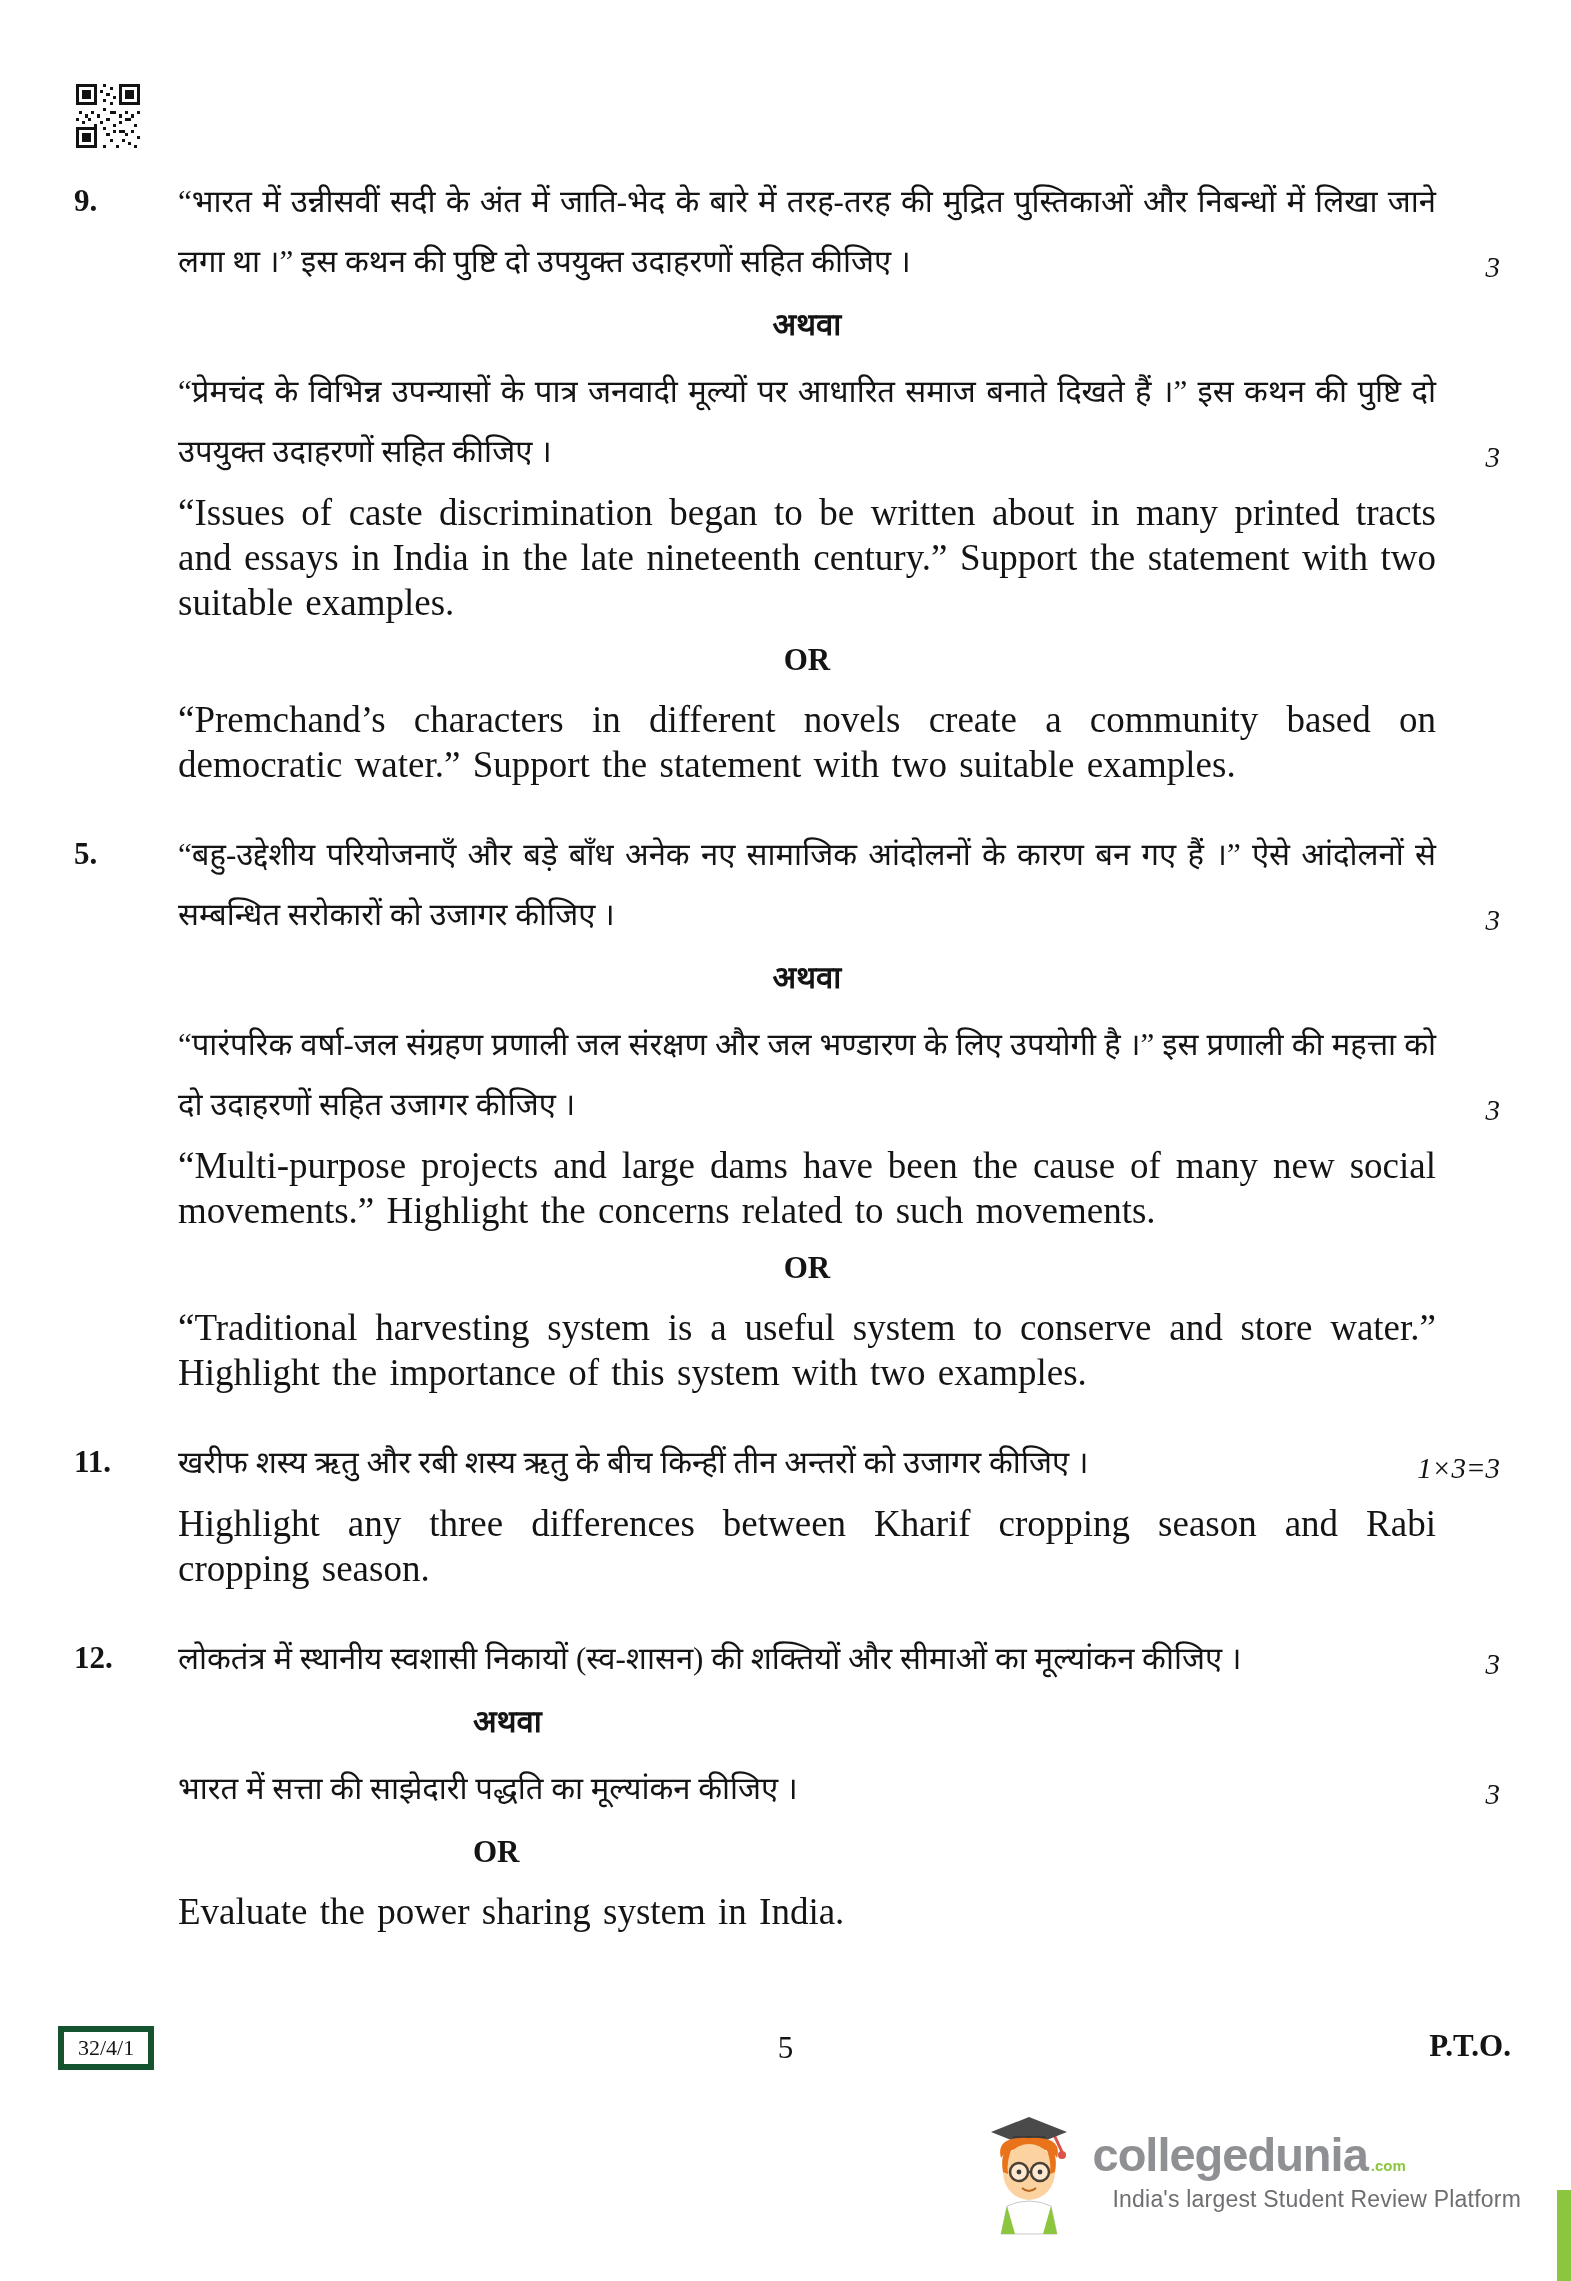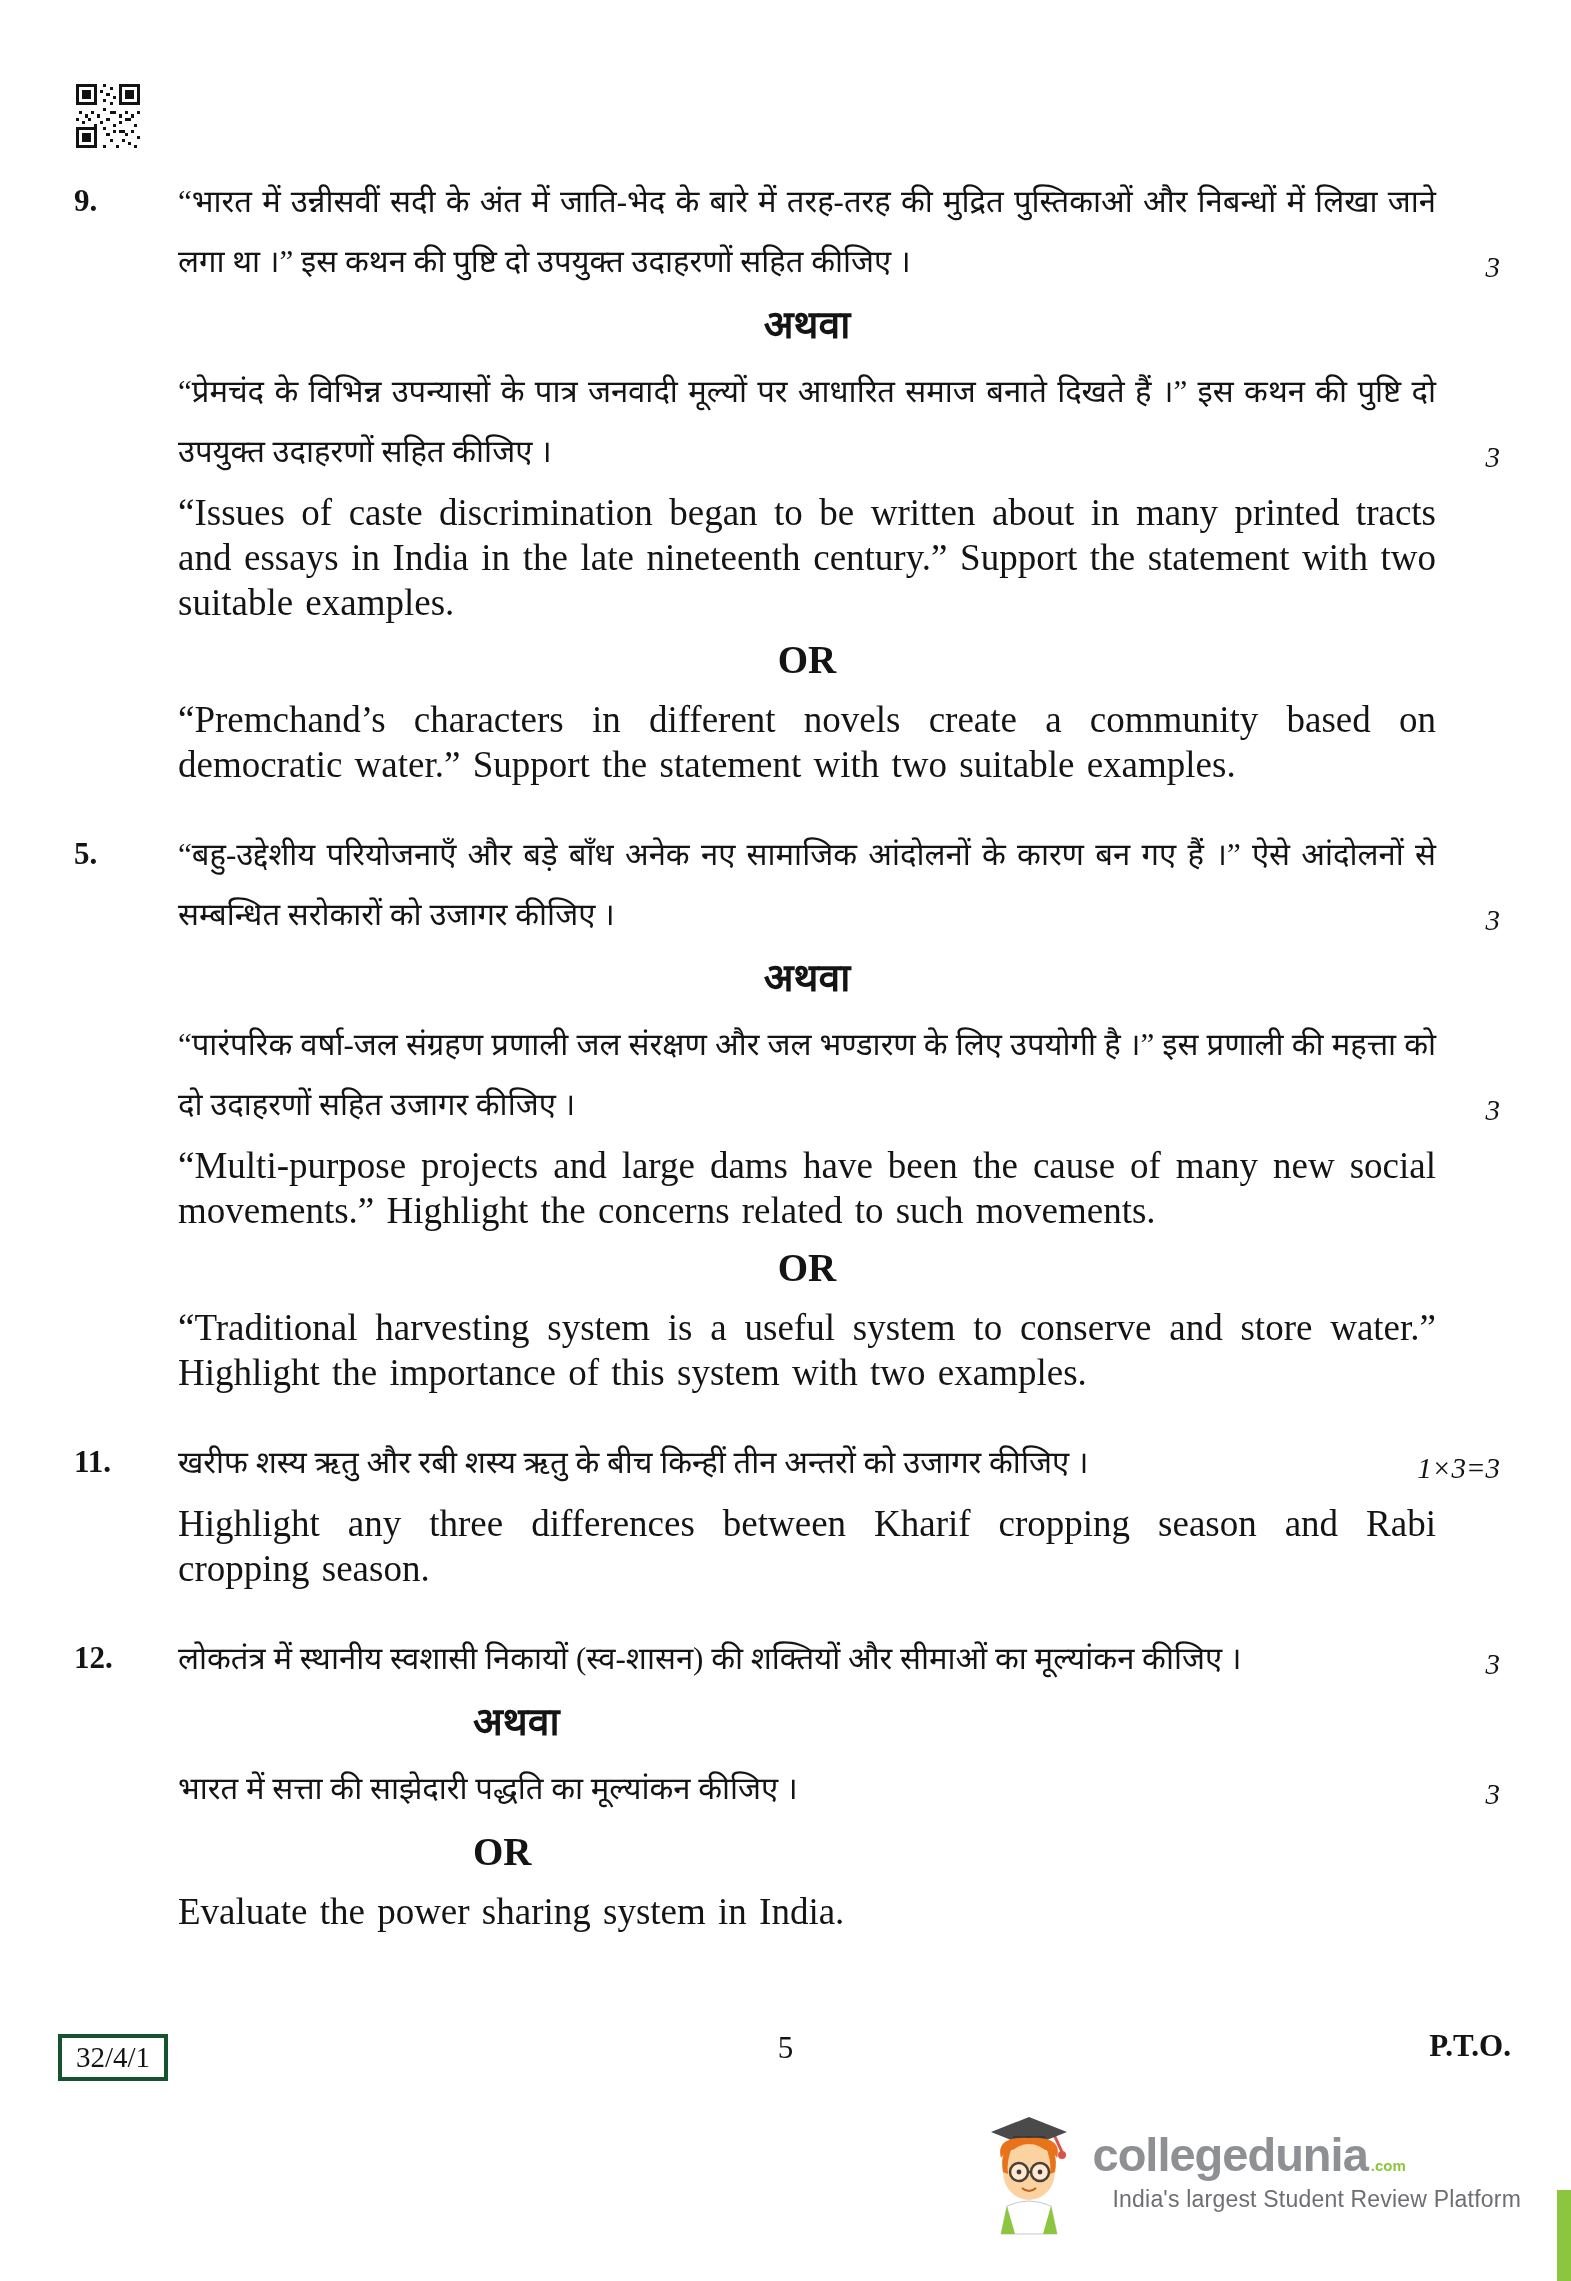--- a/index.html
+++ b/index.html
@@ -22,28 +22,28 @@
   .qnum{flex:none;width:104px;padding-left:74px;box-sizing:content-box;
         font-weight:bold;font-size:31px;line-height:58px;}
   .qbody{width:1258px;}
 
   .para{position:relative;text-align:justify;margin-bottom:8px;}
   .para.hindi{font-size:31px;line-height:60px;}
   .para.english{font-size:37px;line-height:45px;margin-bottom:10px;word-spacing:3px;}
   .marks{position:absolute;right:-64px;bottom:8px;font-style:italic;font-size:29px;
          line-height:normal;white-space:nowrap;}
 
-  .or-head{font-weight:bold;font-size:39px;text-align:center;margin:6px 0 12px 0;line-height:50px;}
+  .or-head{font-weight:bold;font-size:31px;text-align:center;margin:6px 0 12px 0;line-height:50px;}
   .or-head.left-offset{text-align:left;padding-left:295px;}
 
   
   .footer{position:absolute;top:2026px;left:0;width:100%;height:52px;
           box-sizing:border-box;padding:0 58px;font-size:31px;}
-  .code-box{position:absolute;left:58px;top:0;border:4px solid #14532d;
-            padding:3px 14px;font-size:29px;margin-top:8px;}
+  .code-box{position:absolute;left:58px;top:0;border:6px solid #14532d;
+            padding:3px 14px;font-size:22px;}
   .pageno{position:absolute;left:50%;transform:translateX(-50%);top:4px;}
   .pto{position:absolute;right:60px;top:2px;font-weight:bold;margin-left:24px;}
 
   
   .branding{position:absolute;right:50px;top:2108px;display:flex;align-items:center;gap:16px;}
   .brand-col{display:flex;flex-direction:column;justify-content:flex-end;}
   .brand-line{display:flex;align-items:baseline;}
   .brand-name{font-family:"Liberation Sans", sans-serif;font-weight:bold;
               font-size:47px;color:#8e9093;letter-spacing:-1px;line-height:1;}
   .brand-tld{font-family:"Liberation Sans", sans-serif;font-weight:bold;

